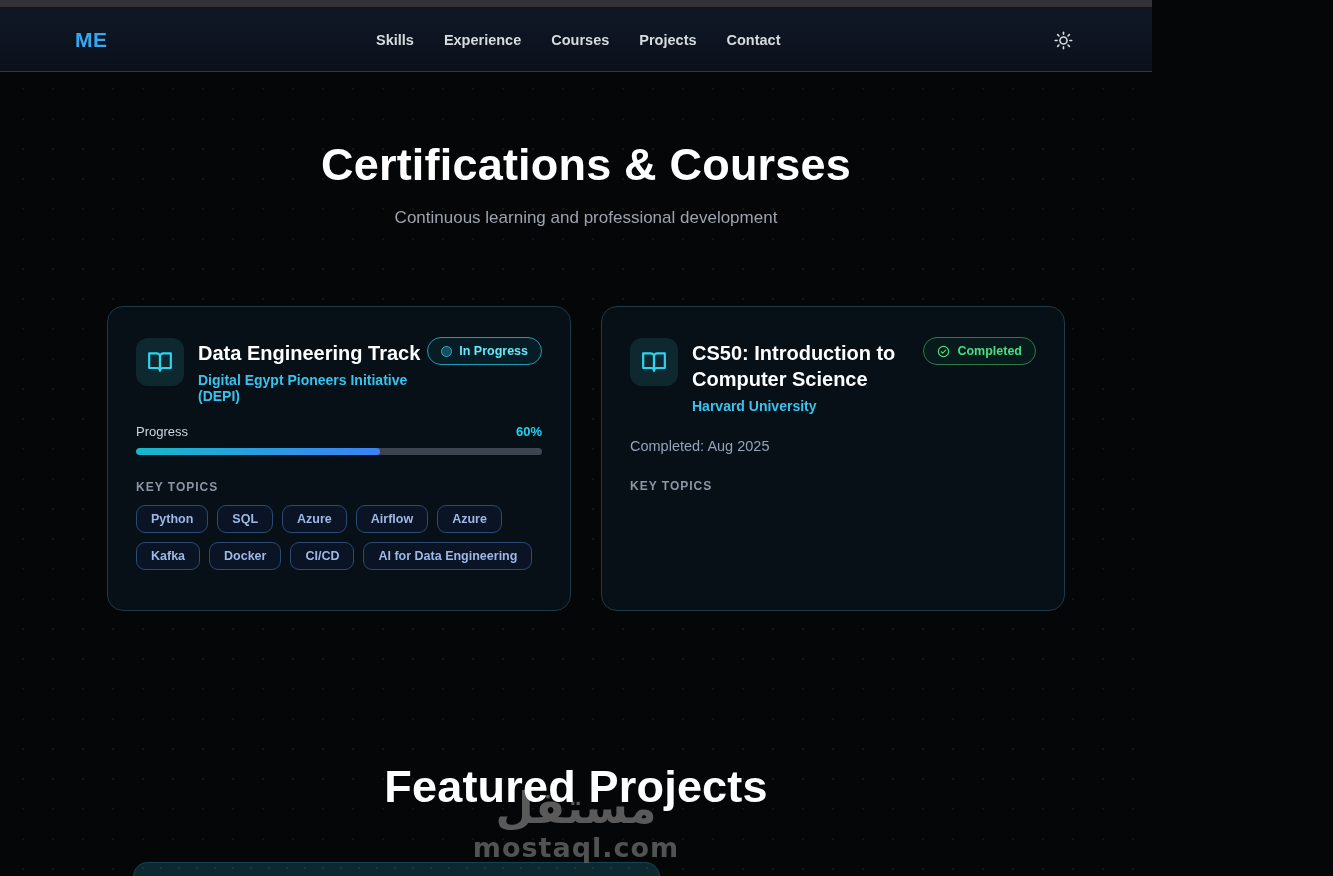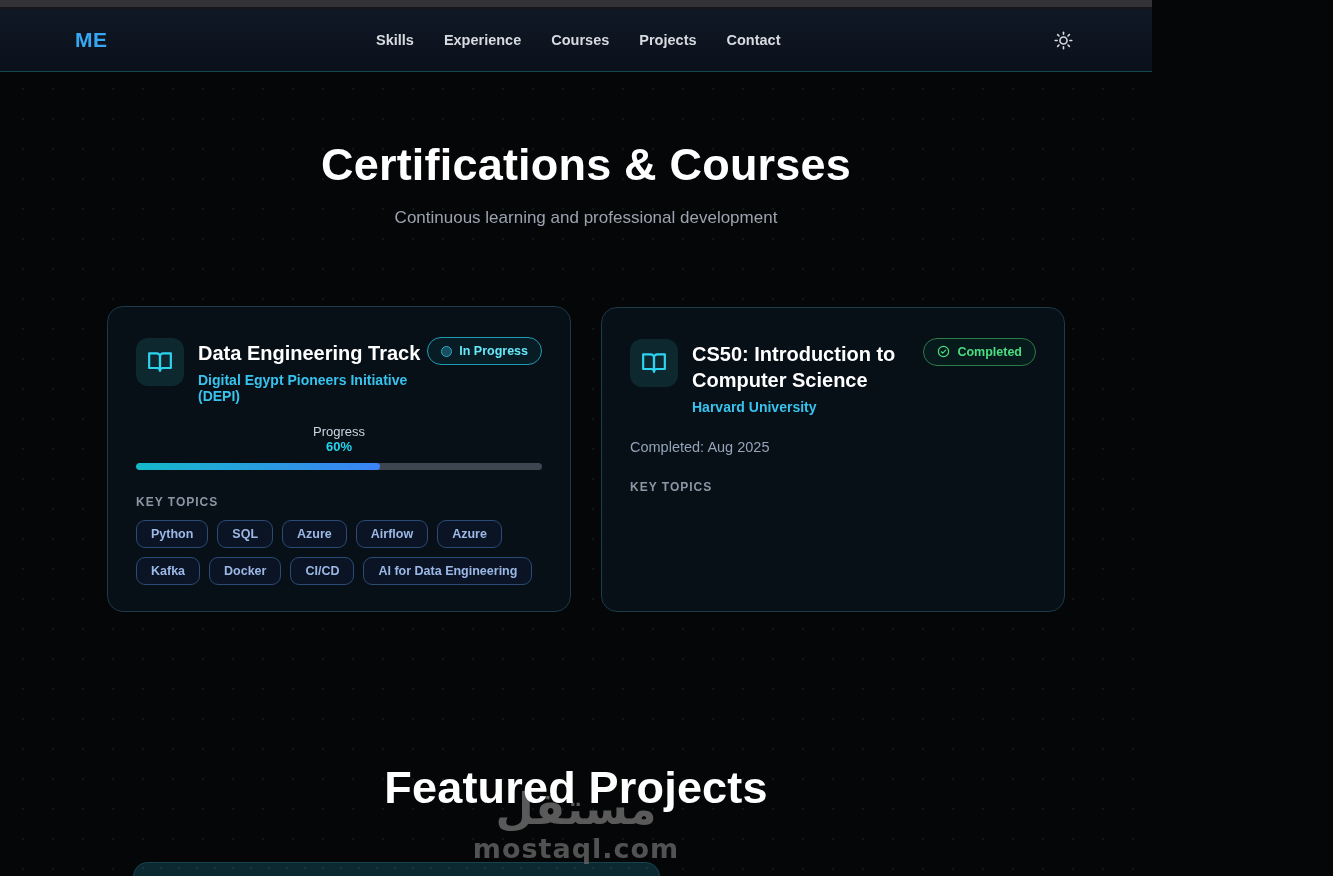--- a/index.html
+++ b/index.html
@@ -54,21 +54,21 @@
   .certs { padding-top: 69px; text-align: center; padding-left: 20px; }
   .section-title {
     font-size: 45px; font-weight: 800; color: #ffffff;
     letter-spacing: 0.2px; line-height: 1.05;
   }
   .section-subtitle {
     margin-top: 20px; font-size: 17px; color: #9ca3af; font-weight: normal;
   }
   .cards-row {
     margin: 78px auto 0; width: 958px;
-    display: flex; gap: 30px; align-items: center; text-align: left;
+    display: flex; gap: 30px; align-items: flex-end; text-align: left;
   }
   .cert-card {
     flex: 1 1 0; min-height: 305px;
     background: #070f17;
     border: 1px solid #1c3a47;
     border-radius: 16px;
     padding: 20px 28px 26px;
     position: relative;
   }
   .card-head { display: flex; justify-content: space-between; align-items: flex-start; }
@@ -100,21 +100,21 @@
   }
   .badge .dot-icon {
     width: 11px; height: 11px; border-radius: 50%;
     background: #164e5e; border: 1.5px solid #2ea8c0;
   }
   .badge svg { stroke: #4ade80; }
   .status-line { margin-top: 26px; font-size: 14.5px; color: #94a3b8; }
   .status-line.pushed { margin-top: 24px; }
 
   .progress-block { margin-top: 20px; }
-  .progress-top { display: flex; justify-content: space-between; align-items: center; flex-direction: column; }
+  .progress-top { display: flex; justify-content: space-between; align-items: center; }
   .progress-label { font-size: 13px; color: #cbd5e1; }
   .progress-percent { font-size: 13px; font-weight: bold; color: #22d3ee; }
   .progress-track {
     margin-top: 9px; height: 7px; border-radius: 999px;
     background: #3c4550; overflow: hidden;
   }
   .progress-fill {
     height: 100%; border-radius: 999px;
     background: linear-gradient(90deg, #15b9c9, #3b82f6);
   }

